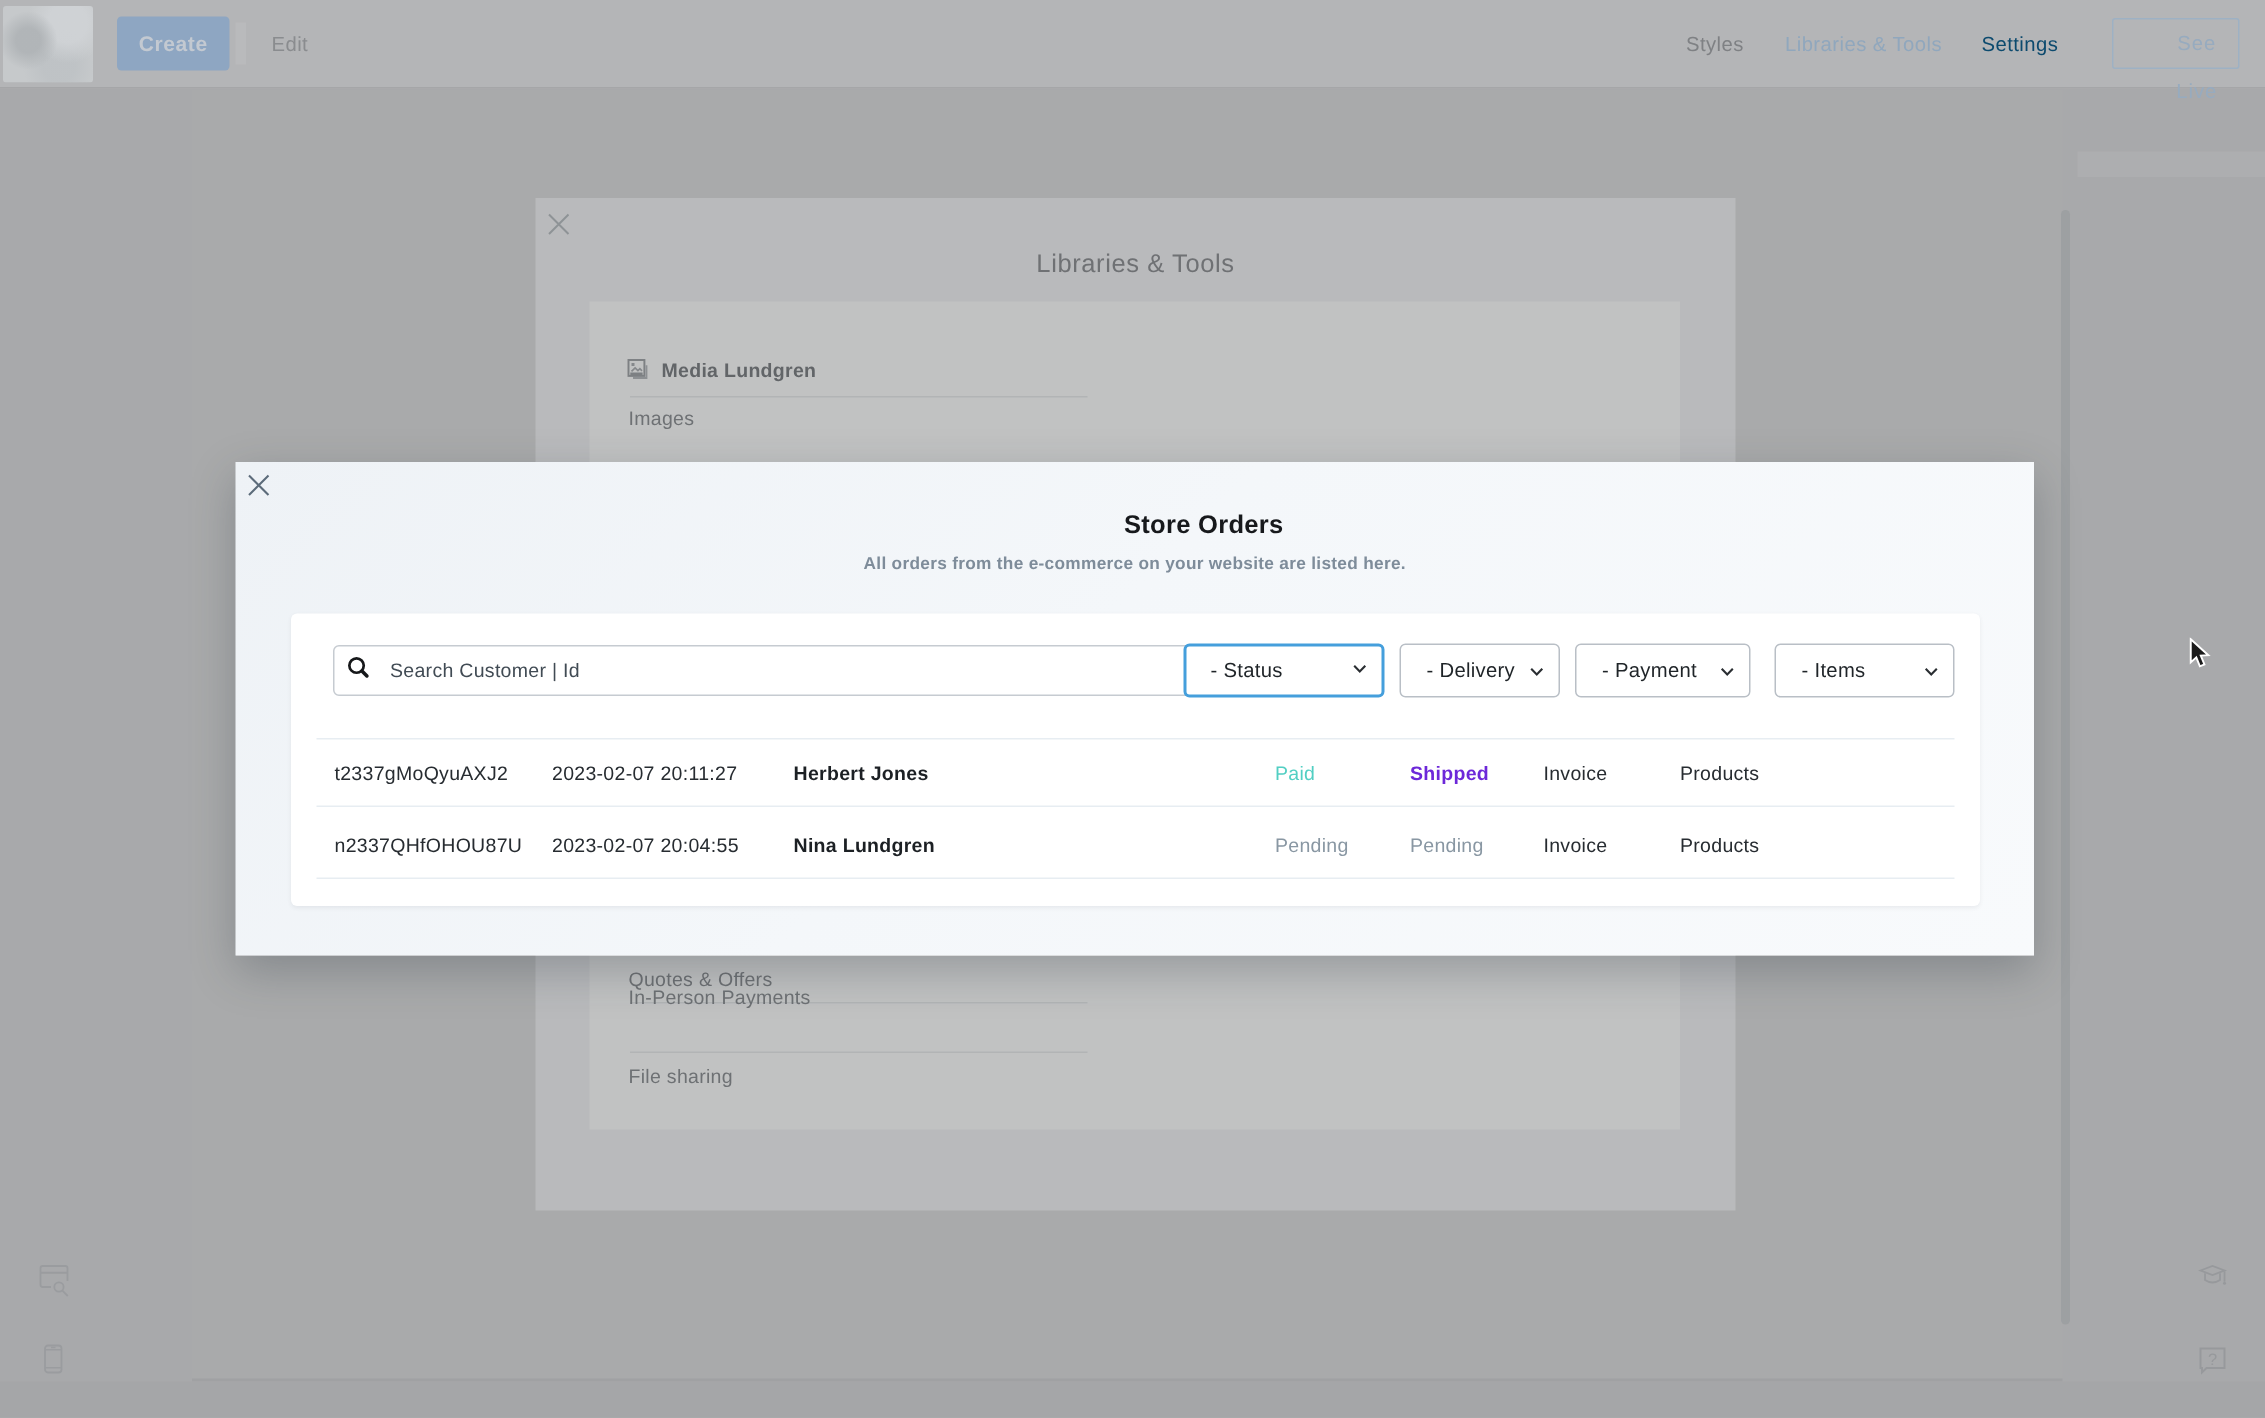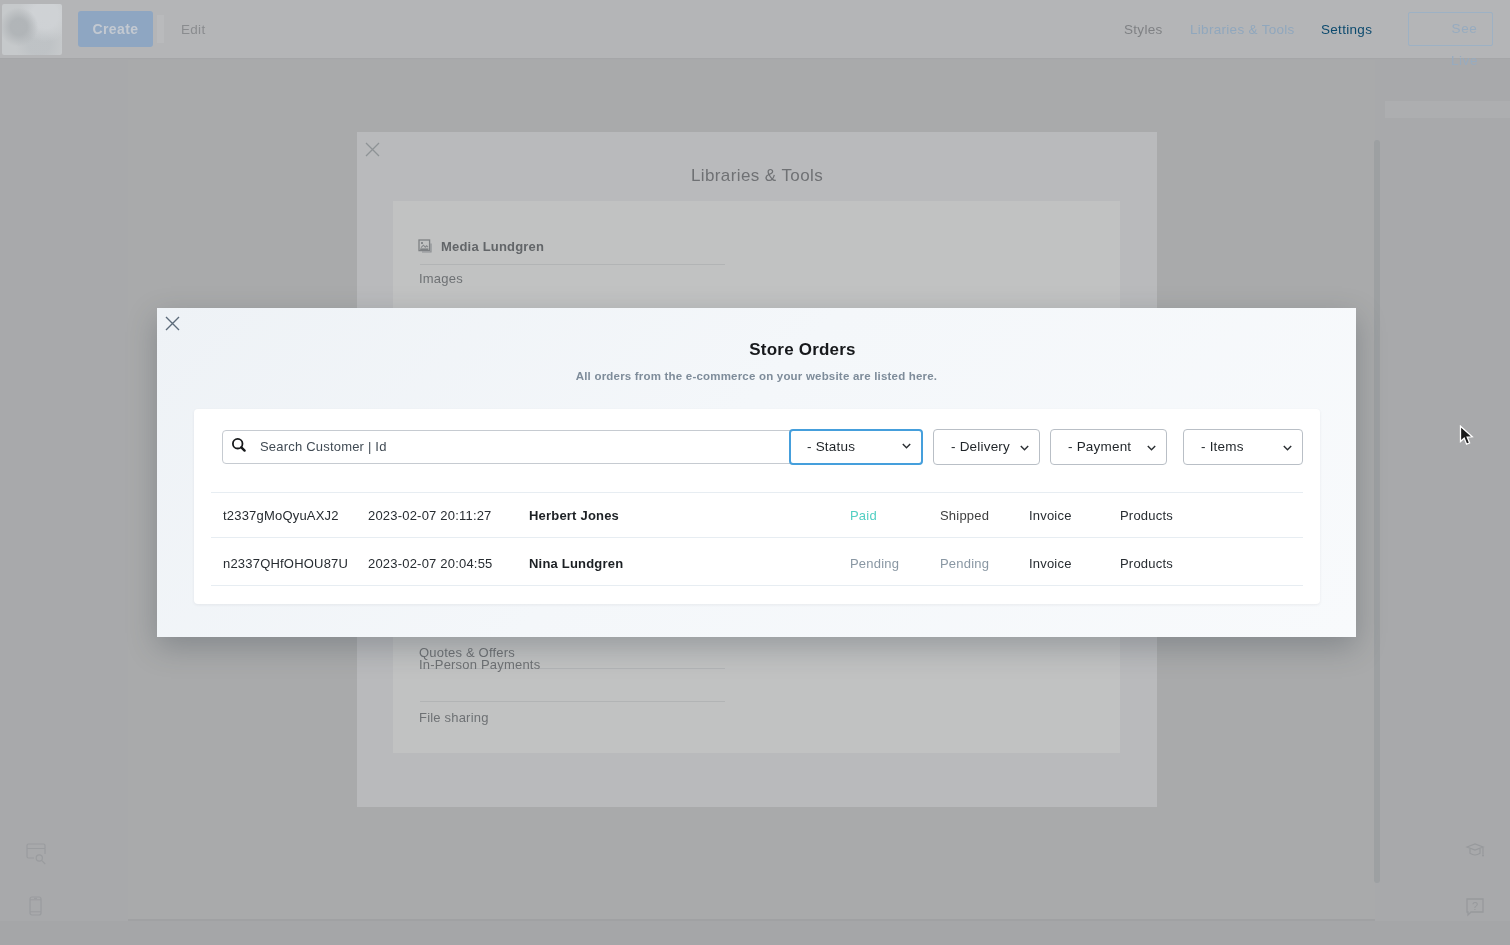--- a/index.html
+++ b/index.html
@@ -54,21 +54,21 @@
   #sel-status { left:595px; width:134px; border:2px solid #459fdc; }
   #sel-status .lab { line-height:32px; left:16px; }
   #sel-status svg { top:12px; }
   #sel-delivery { left:739px; width:107px; }
   #sel-payment { left:856px; width:117px;padding-left:40px; }
   #sel-items { left:989px; width:120px; }
   .tline { position:absolute; left:17px; width:1092px; height:1px; background:#e7edf2; }
   .cell { position:absolute; font-size:13px; color:#272c31; letter-spacing:.2px; white-space:nowrap; }
   .bold { font-weight:bold; color:#1c2024; }
   .paid { color:#52cfc3; }
-  .shipped { color:#404040; }
+  .shipped { color:#6d28d9;font-weight:bold; }
   .pending { color:#8997a3; }
 
   
   .cicon { position:absolute; }
 </style>
 </head>
 <body>
   <div class="abs" id="canvas"></div>
   <div class="abs" id="canvasline"></div>
   <div class="abs" style="left:0; top:921px; width:1510px; height:24px; background:#a5a6a8;"></div>

